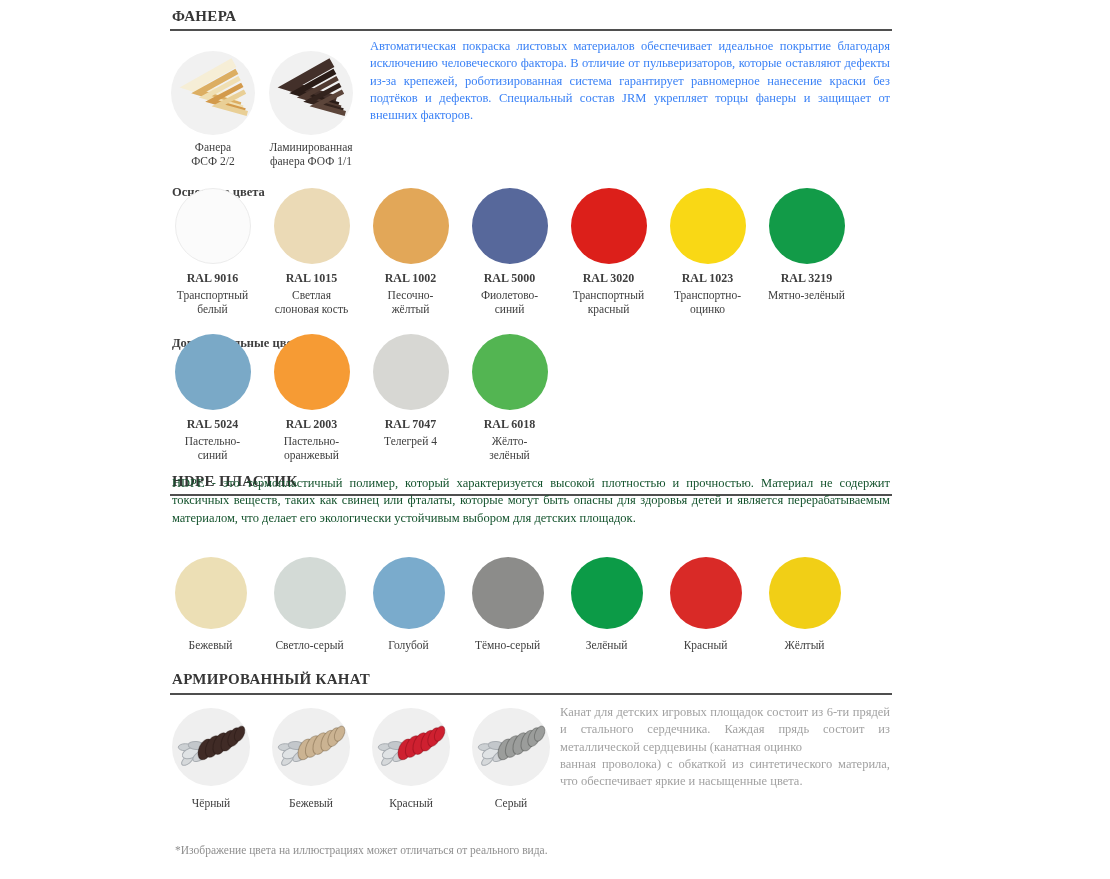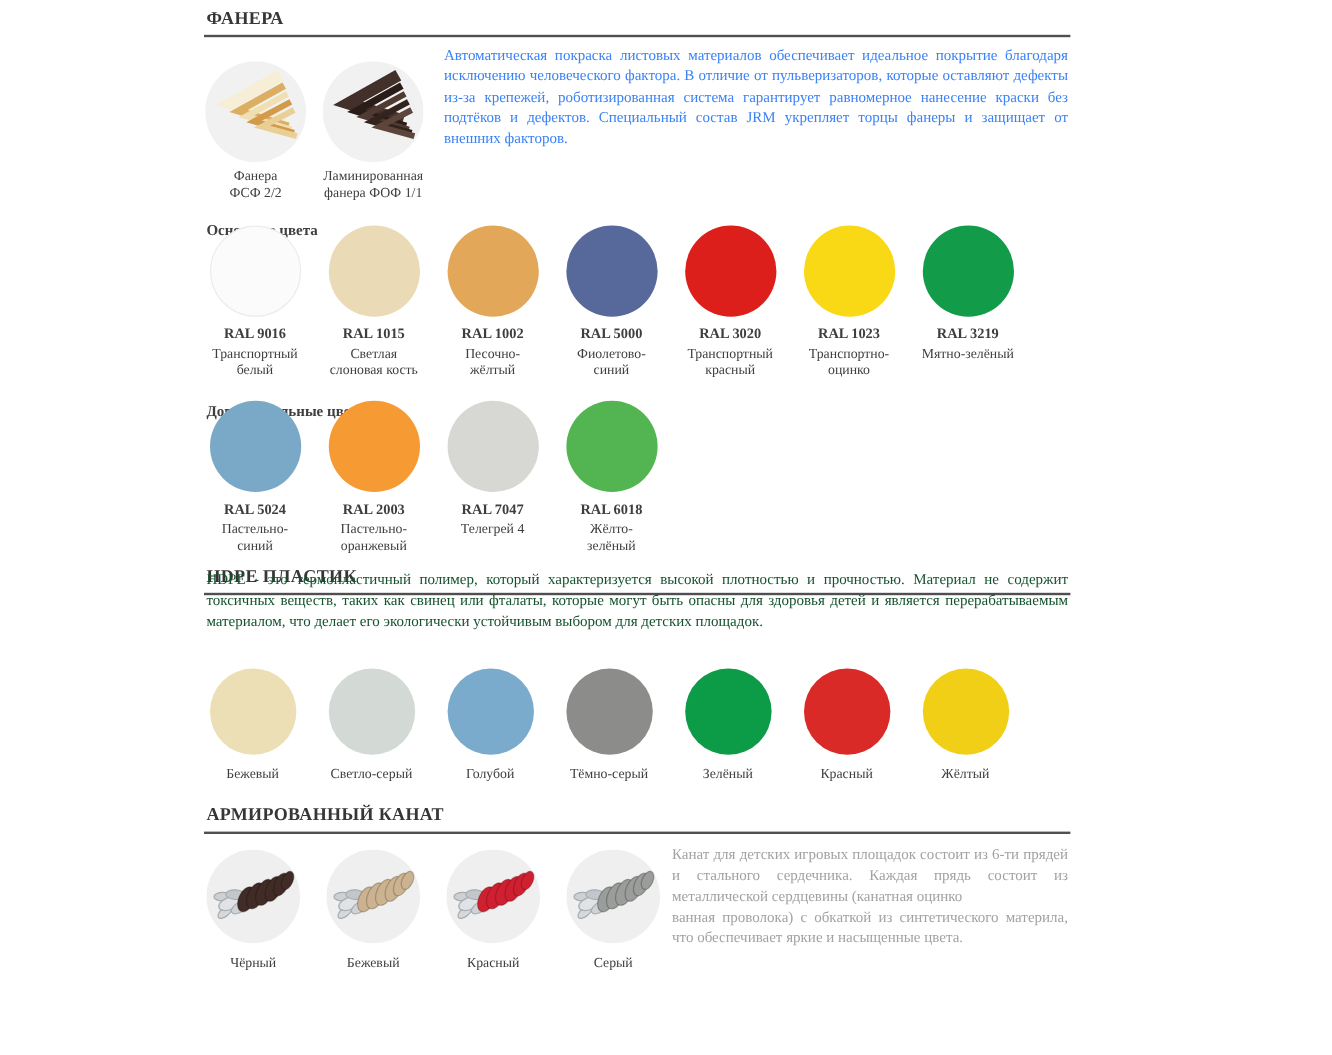--- a/index.html
+++ b/index.html
@@ -279,14 +279,15 @@
         </g>
       </svg>
       <div class="fig-cap">Серый</div>
     </div>
 
   </div>
 
   <div class="para" style="left:560px;top:704px;width:330px;color:#a2a2a2;">Канат для детских игровых площадок состоит из 6-ти прядей и стального сердечника. Каждая прядь состоит из металлической сердцевины (канатная оцинко
 ванная проволока) с обкаткой из синтетического материла, что обеспечивает яркие и насыщенные цвета.</div>
 
+  <div class="footnote">*Изображение цвета на иллюстрациях может отличаться от реального вида.</div>
 
 </div>
 
 </body></html>

